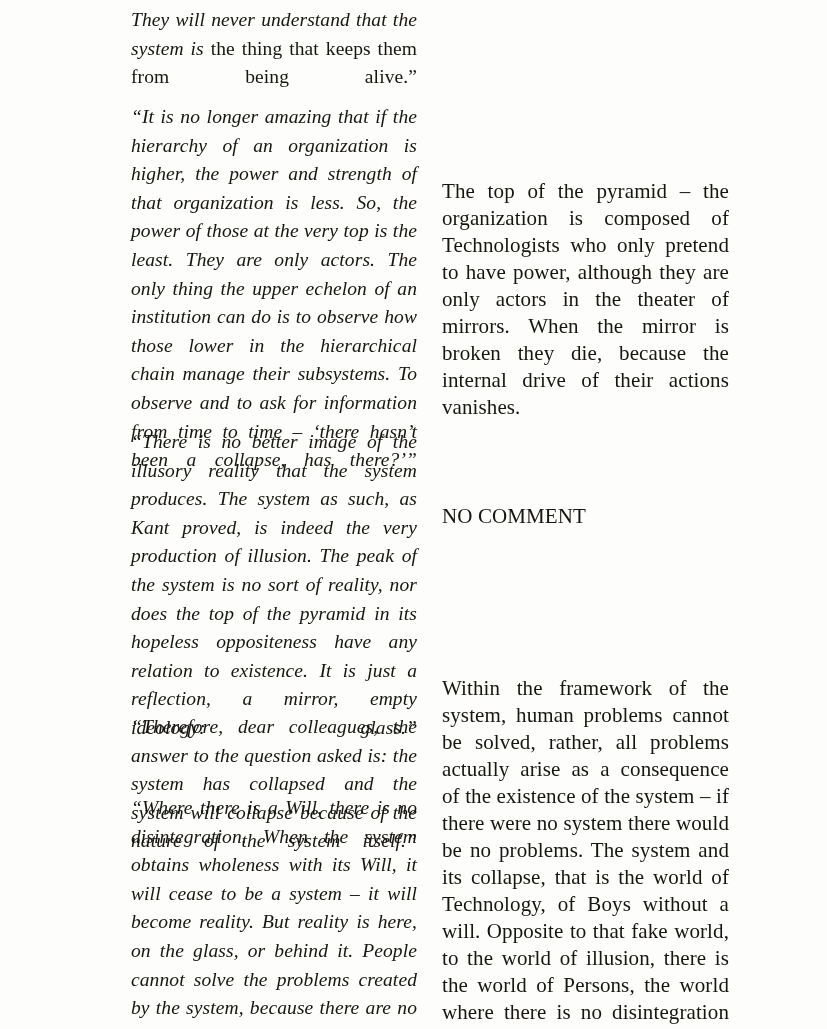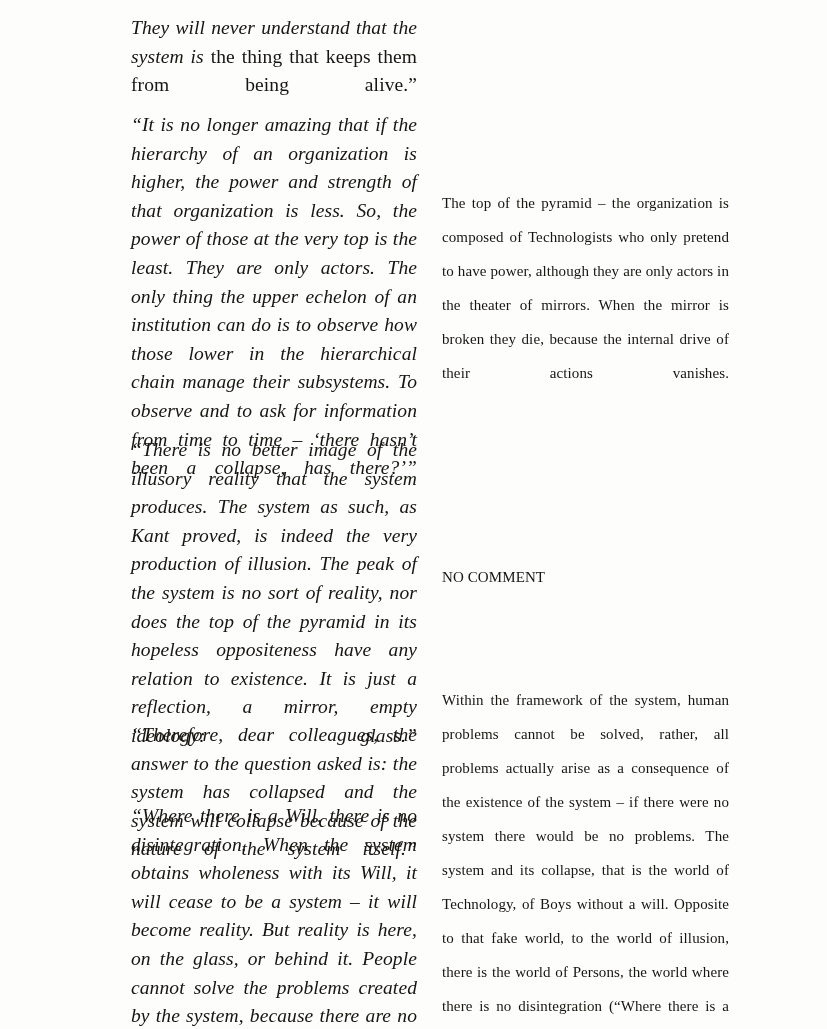--- a/index.html
+++ b/index.html
@@ -13,21 +13,20 @@
     font-family: "Liberation Serif", "DejaVu Serif", serif;
     color: #17150f;
     overflow: hidden;
   }
 
   .page {
     position: relative;
     width: 827px;
     height: 736px;
     box-sizing: border-box;
-    margin-top: 8px;
   }
 
   
   .col {
     position: absolute;
     top: 0;
     box-sizing: border-box;
   }
   .col-left {
     left: 131px;
@@ -51,22 +50,22 @@
 
   .col-left .para {
     font-style: italic;
     font-size: 19.5px;
     line-height: 28.6px;
     letter-spacing: 0.1px;
   }
 
   .col-right .para {
     font-style: normal;
-    font-size: 15px;
-    line-height: 34px;
+    font-size: 21px;
+    line-height: 27px;
     letter-spacing: 0.1px;
   }
 
   
   .roman {
     font-style: normal;
   }
 
   
   .nocomment {
@@ -98,19 +97,19 @@
     <p class="para" id="lp3" style="top: 713px;">“Therefore, dear colleagues, the answer to the question asked is: the system has collapsed and the system will collapse because of the nature of the system itself.”</p>
 
     <p class="para" id="lp4" style="top: 794px;">“Where there is a Will, there is no disintegration. When the system obtains wholeness with its Will, it will cease to be a system – it will become reality. But reality is here, on the glass, or behind it. People cannot solve the problems created by the system, because there are no human problems there.”</p>
 
   </div>
 
   <div class="col col-right">
 
     <p class="para" id="rp0" style="top: 178px;">The top of the pyramid – the organization is composed of Technologists who only pretend to have power, although they are only actors in the theater of mirrors. When the mirror is broken they die, because the internal drive of their actions vanishes.</p>
 
-    <p class="para nocomment" id="rp1" style="top: 552px;">NO COMMENT</p>
+    <p class="para nocomment" id="rp1" style="top: 503px;">NO COMMENT</p>
 
     <p class="para" id="rp2" style="top: 675px;">Within the framework of the system, human problems cannot be solved, rather, all problems actually arise as a consequence of the existence of the system – if there were no system there would be no problems. The system and its collapse, that is the world of Technology, of Boys without a will. Opposite to that fake world, to the world of illusion, there is the world of Persons, the world where there is no disintegration (“Where there is a Will, there is no disintegration”).</p>
 
   </div>
 
 </div>
 
 </body></html>

